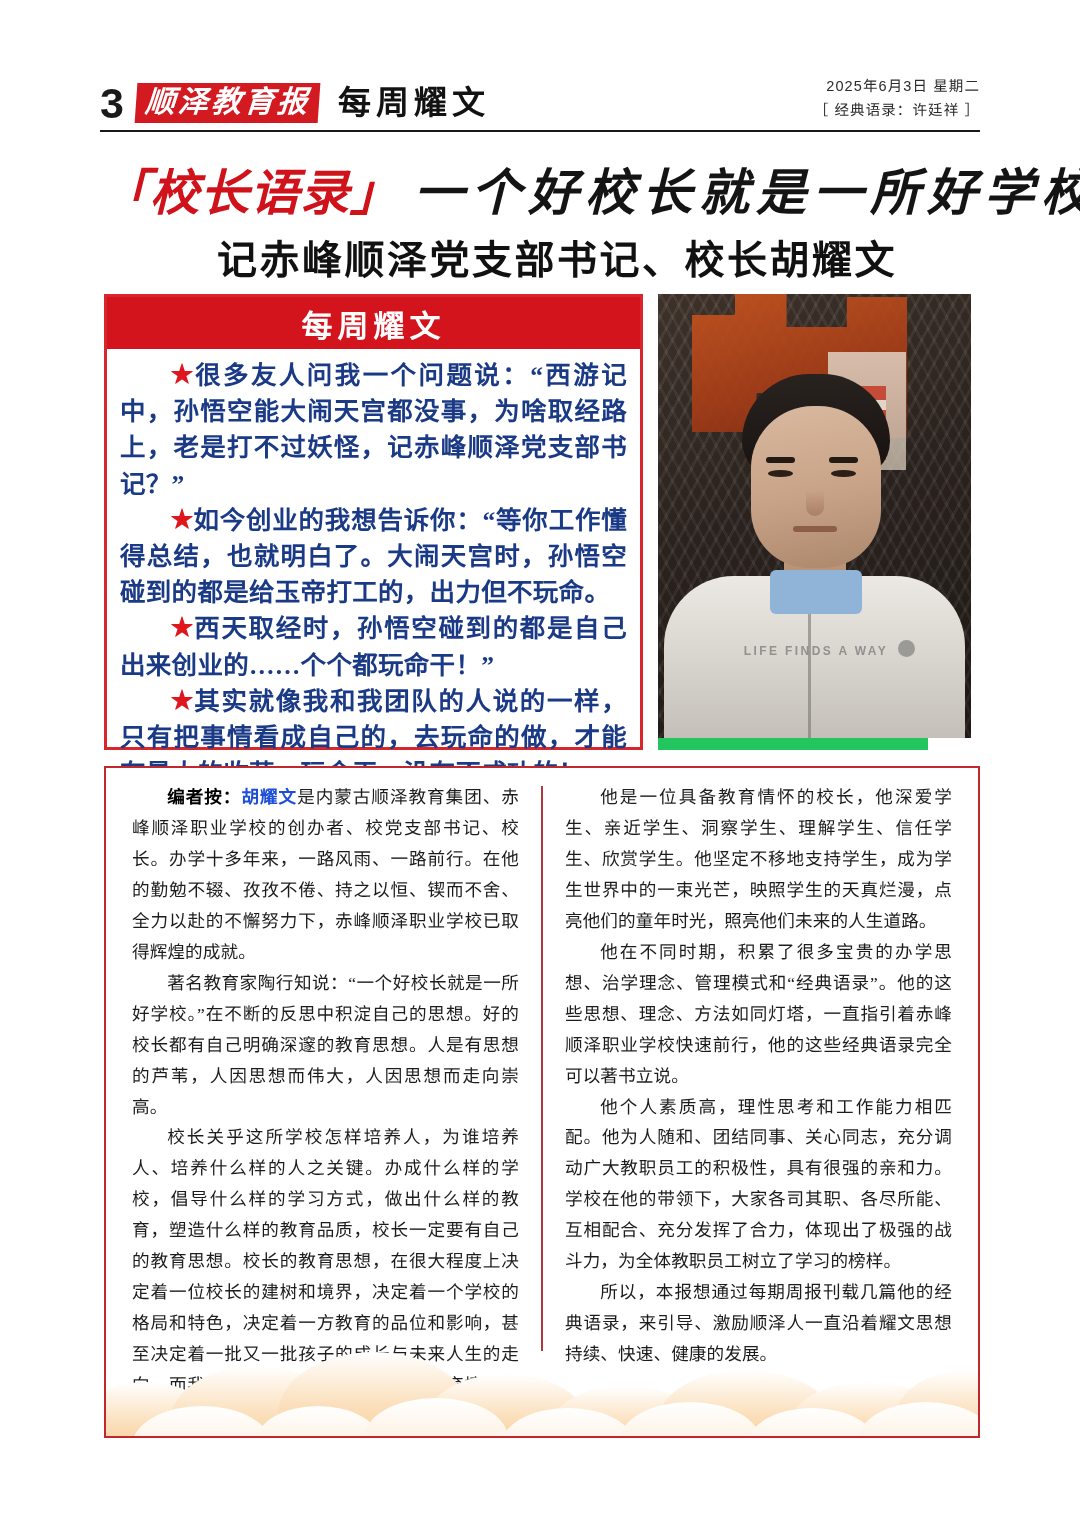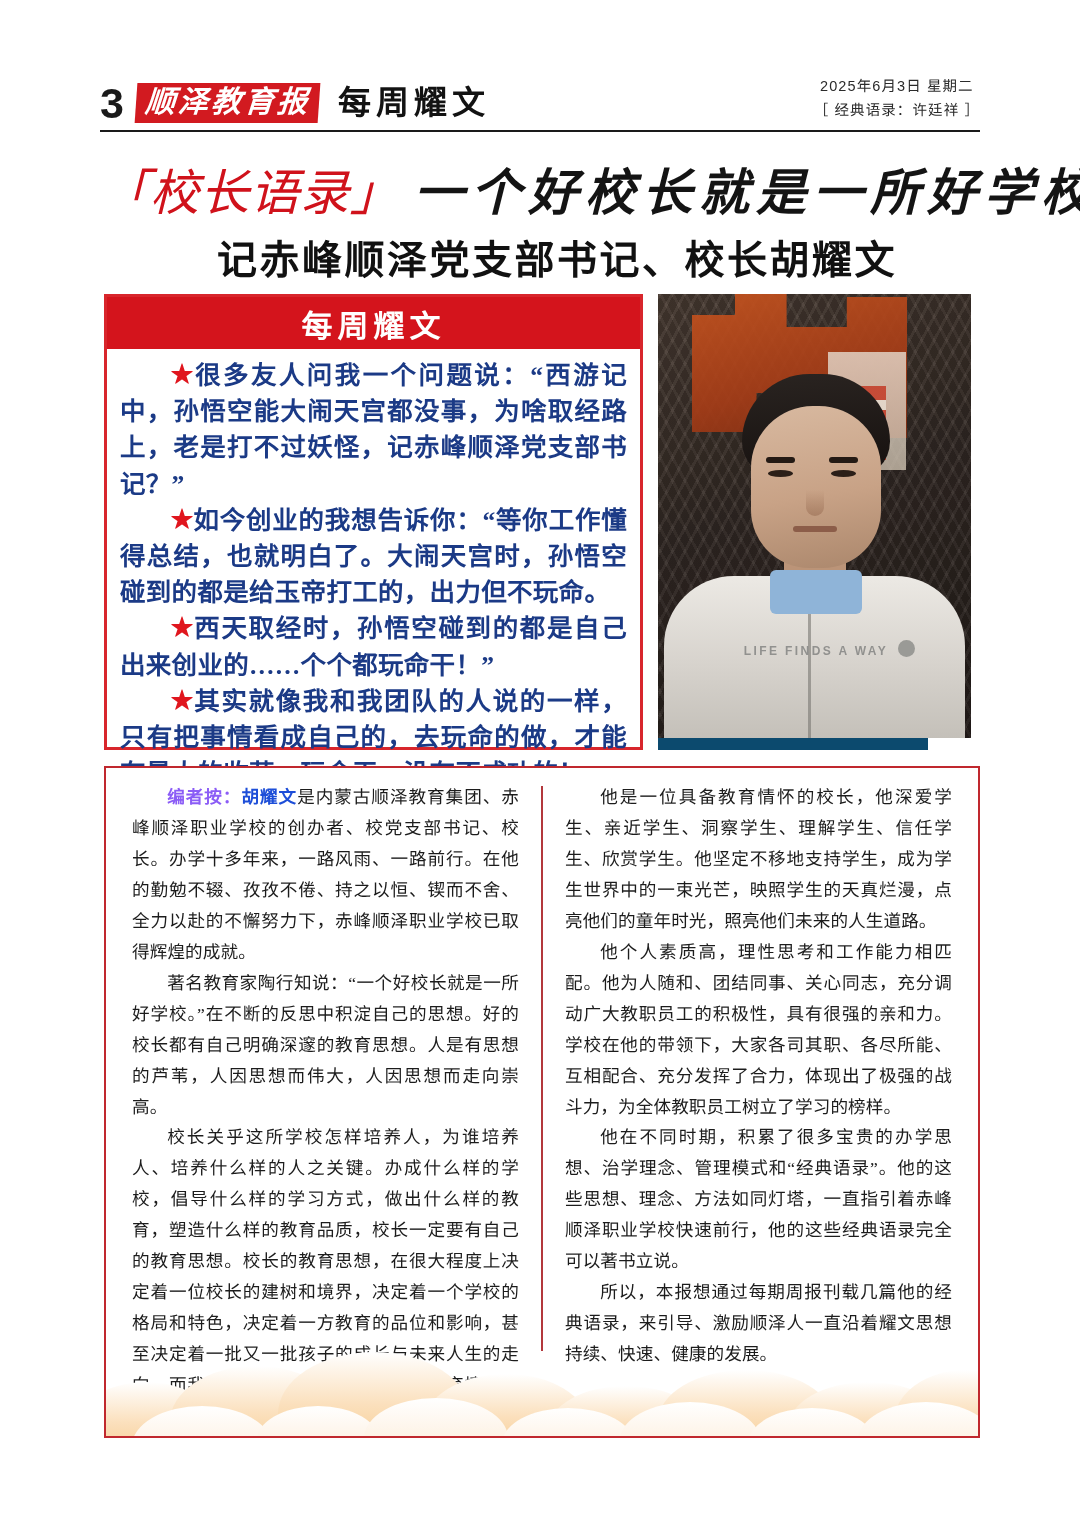--- a/index.html
+++ b/index.html
@@ -64,21 +64,21 @@
     font-family: "Liberation Sans", sans-serif;
     font-size: 33px;
     font-weight: bold;
     color: #121212;
     letter-spacing: 5px;
     line-height: 1.1;
     margin-left: 6px;
   }
 
   .masthead-right {
-    text-align: center;
+    text-align: right;
     font-family: "Liberation Sans", sans-serif;
     font-size: 14.5px;
     color: #2b2b2b;
     line-height: 1.62;
     letter-spacing: 1.1px;
     padding-bottom: 2px;
   }
 
   .masthead-rule {
     position: absolute;
@@ -95,21 +95,21 @@
     left: 100px;
     top: 152px;
     width: 880px;
     text-align: center;
     white-space: nowrap;
   }
 
   .headline-quote-tag {
     font-family: "DejaVu Serif", serif;
     font-size: 49px;
-    font-weight: normal;
+    font-weight: bold;
     font-style: italic;
     color: #d0121b;
     letter-spacing: 1px;
     vertical-align: middle;
   }
 
   .headline-calli {
     font-family: "DejaVu Serif", serif;
     font-size: 50px;
     font-weight: bold;
@@ -185,21 +185,21 @@
     top: -2px;
   }
 
   
   .photo-frame {
     position: absolute;
     left: 658px;
     top: 294px;
     width: 270px;
     height: 456px;
-    background: #0c4a6e;
+    background: #22c55e;
     text-decoration: underline;
   }
 
   .photo-inner {
     position: absolute;
     left: 0px;
     top: 0px;
     width: 313px;
     height: 444px;
     overflow: hidden;
@@ -366,21 +366,21 @@
     color: #1c1c1c;
     line-height: 1.76;
     text-indent: 2em;
     text-align: justify;
     text-justify: inter-character;
     letter-spacing: 0.1px;
   }
 
   .lead-label {
     font-weight: bold;
-    color: #8b5cf6;
+    color: #000000;
   }
 
   .lead-name {
     font-weight: bold;
     color: #1d4ed8;
   }
 
   
   .clouds {
     position: absolute;
@@ -456,22 +456,22 @@
         <p class="body-para"><span class="lead-label">编者按：</span><span class="lead-name">胡耀文</span><span>是内蒙古顺泽教育集团、赤峰顺泽职业学校的创办者、校党支部书记、校长。办学十多年来，一路风雨、一路前行。在他的勤勉不辍、孜孜不倦、持之以恒、锲而不舍、全力以赴的不懈努力下，赤峰顺泽职业学校已取得辉煌的成就。</span></p>
         <p class="body-para">著名教育家陶行知说：“一个好校长就是一所好学校。”在不断的反思中积淀自己的思想。好的校长都有自己明确深邃的教育思想。人是有思想的芦苇，人因思想而伟大，人因思想而走向崇高。</p>
         <p class="body-para">校长关乎这所学校怎样培养人，为谁培养人、培养什么样的人之关键。办成什么样的学校，倡导什么样的学习方式，做出什么样的教育，塑造什么样的教育品质，校长一定要有自己的教育思想。校长的教育思想，在很大程度上决定着一位校长的建树和境界，决定着一个学校的格局和特色，决定着一方教育的品位和影响，甚至决定着一批又一批孩子的成长与未来人生的走向。而我们的耀文校长就是一位极具教育情怀、教育品味，年轻有为的好校长。</p>
         <p class="body-para">耀文校长在办学的路上，不断的在阅读中涵养自己的思想，在不断的反思中积淀自己的思想，在不断的实践中磨砺自己的思想，在不断的探索中淬炼自己的思想，努力做教育思想的引领者、躬耕者、前行者。</p>
       </div>
 
       <div class="col-divider"></div>
 
       <div class="col">
         <p class="body-para">他是一位具备教育情怀的校长，他深爱学生、亲近学生、洞察学生、理解学生、信任学生、欣赏学生。他坚定不移地支持学生，成为学生世界中的一束光芒，映照学生的天真烂漫，点亮他们的童年时光，照亮他们未来的人生道路。</p>
+        <p class="body-para">他在不同时期，积累了很多宝贵的办学思想、治学理念、管理模式和“经典语录”。他的这些思想、理念、方法如同灯塔，一直指引着赤峰顺泽职业学校快速前行，他的这些经典语录完全可以著书立说。</p>
         <p class="body-para">他个人素质高，理性思考和工作能力相匹配。他为人随和、团结同事、关心同志，充分调动广大教职员工的积极性，具有很强的亲和力。学校在他的带领下，大家各司其职、各尽所能、互相配合、充分发挥了合力，体现出了极强的战斗力，为全体教职员工树立了学习的榜样。</p>
-        <p class="body-para">他在不同时期，积累了很多宝贵的办学思想、治学理念、管理模式和“经典语录”。他的这些思想、理念、方法如同灯塔，一直指引着赤峰顺泽职业学校快速前行，他的这些经典语录完全可以著书立说。</p>
         <p class="body-para">所以，本报想通过每期周报刊载几篇他的经典语录，来引导、激励顺泽人一直沿着耀文思想持续、快速、健康的发展。</p>
       </div>
 
     </div>
 
     <div class="clouds">
       <svg width="872" height="118" viewBox="0 0 872 118" preserveAspectRatio="none">
         <defs>
           <linearGradient id="cg1" x1="0" y1="0" x2="0" y2="1">
             <stop offset="0%" stop-color="#ffffff"></stop>

